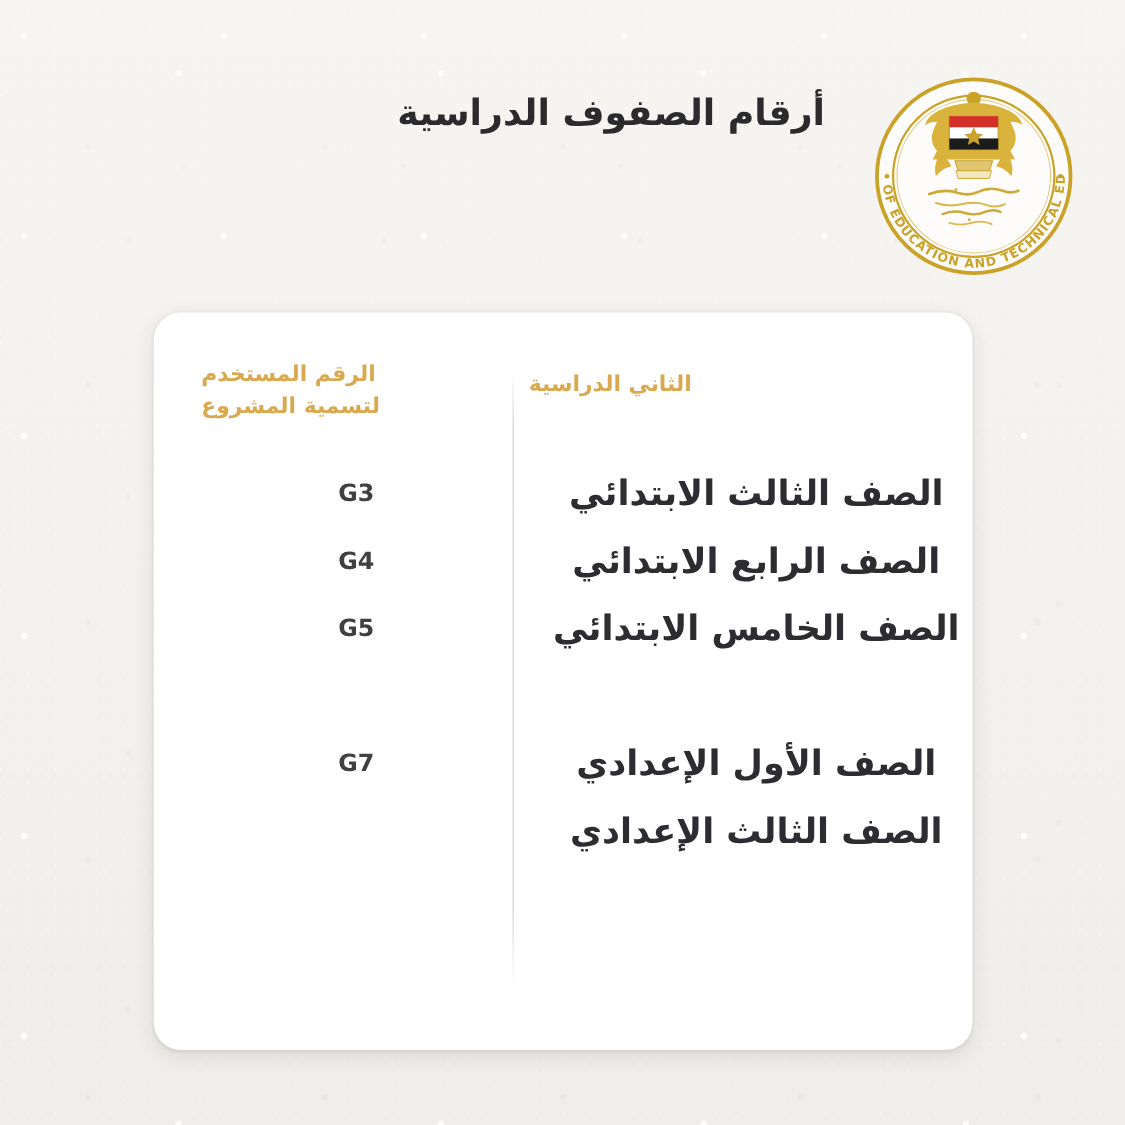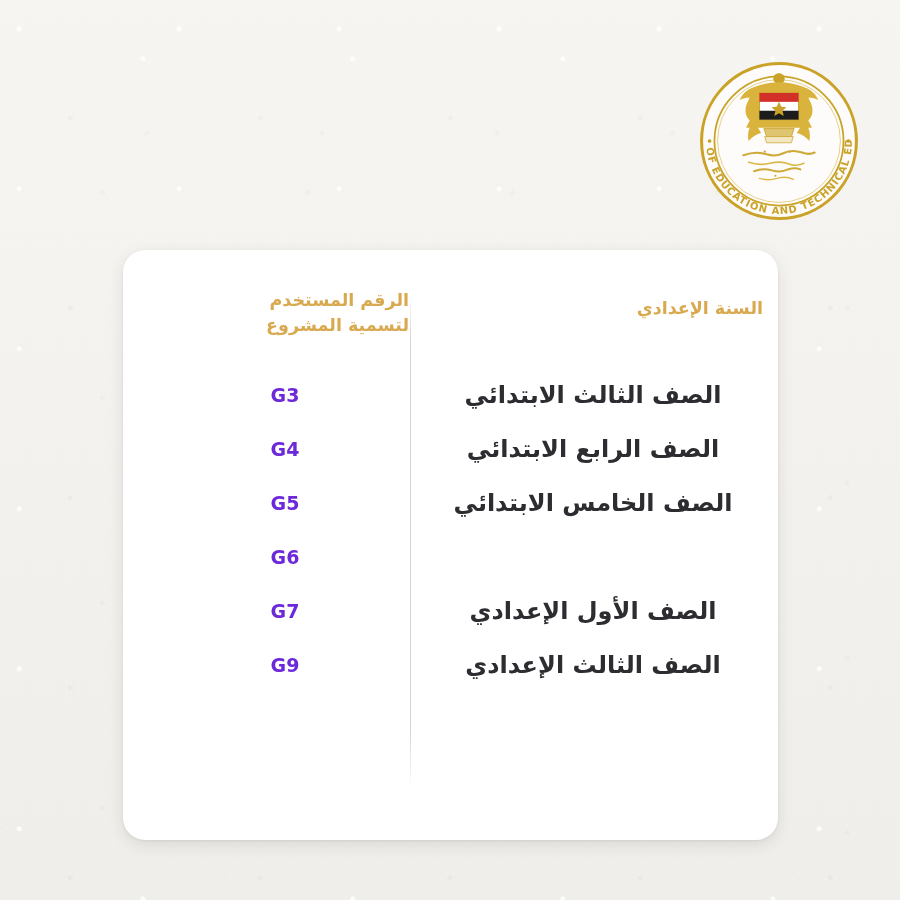--- a/index.html
+++ b/index.html
@@ -86,21 +86,21 @@
     background:linear-gradient(180deg, rgba(205,203,200,0) 0%, #d6d4d1 9%, #d6d4d1 88%, rgba(205,203,200,0) 100%);
   }
 
   .col-head{
     position:absolute;
     color:#d9a94f;
     font-size:17.5px;
     font-weight:700;
     line-height:1.42;
     direction:rtl;
-    text-align:right;
+    text-align:left;
   }
   .col-head.left-head{ left:38px;  top:38px; width:248px; }
   .col-head.right-head{ left:300px; top:46px; width:340px; }
 
   .rows{
     position:absolute;
     left:0; right:0;
     top:118px;
   }
   .row{
@@ -109,47 +109,48 @@
   }
   .row .code{
     position:absolute;
     left:38px; top:0;
     width:248px;
     height:54px;
     line-height:54px;
     text-align:center;
     font-size:19px;
     font-weight:700;
-    color:#6d28d9;
+    color:#404040;
     direction:ltr;
   }
   .row .grade{
     position:absolute;
-    left:300px; top:0;
+    left:312px; top:0;
     width:340px;
     height:54px;
     line-height:54px;
     text-align:center;
-    font-size:24px;
+    font-size:28px;
     font-weight:700;
     color:#2d2d31;
     direction:rtl;
     white-space:nowrap;
   }
 </style>
 </head>
 <body>
 
 <div class="paper-texture"></div>
 
 <div class="page">
 
   <div class="header">
 
     <div class="title-block">
+      <div class="title-line">أرقام الصفوف الدراسية</div>
     </div>
 
     <div class="logo-wrap">
       <svg class="logo-svg" viewBox="0 0 200 200">
         <defs>
           <path id="arcTop" d="M 100,100 m -78,0 a 78,78 0 1,1 156,0" fill="none"></path>
           <path id="arcBot" d="M 100,182 m -82,-82 a 82,82 0 1,0 164,0" fill="none"></path>
         </defs>
 
         <circle cx="100" cy="100" r="88" fill="#fdfcfa"></circle>
@@ -194,51 +195,49 @@
   <div class="card">
 
     <div class="divider"></div>
 
     <div class="col-head left-head">
       <div>الرقم المستخدم</div>
       <div>لتسمية المشروع</div>
     </div>
 
     <div class="col-head right-head">
-      <div>السنة الإعدادي</div>
+      <div>الثاني الدراسية</div>
     </div>
 
     <div class="rows">
 
       <div class="row">
         <div class="code">G3</div>
         <div class="grade">الصف الثالث الابتدائي</div>
       </div>
 
       <div class="row">
         <div class="code">G4</div>
         <div class="grade">الصف الرابع الابتدائي</div>
       </div>
 
       <div class="row">
         <div class="code">G5</div>
         <div class="grade">الصف الخامس الابتدائي</div>
       </div>
 
       <div class="row">
-        <div class="code">G6</div>
       </div>
 
       <div class="row">
         <div class="code">G7</div>
         <div class="grade">الصف الأول الإعدادي</div>
       </div>
 
 
       <div class="row">
-        <div class="code">G9</div>
         <div class="grade">الصف الثالث الإعدادي</div>
       </div>
 
     </div>
   </div>
 
 </div>
 
 </body></html>

